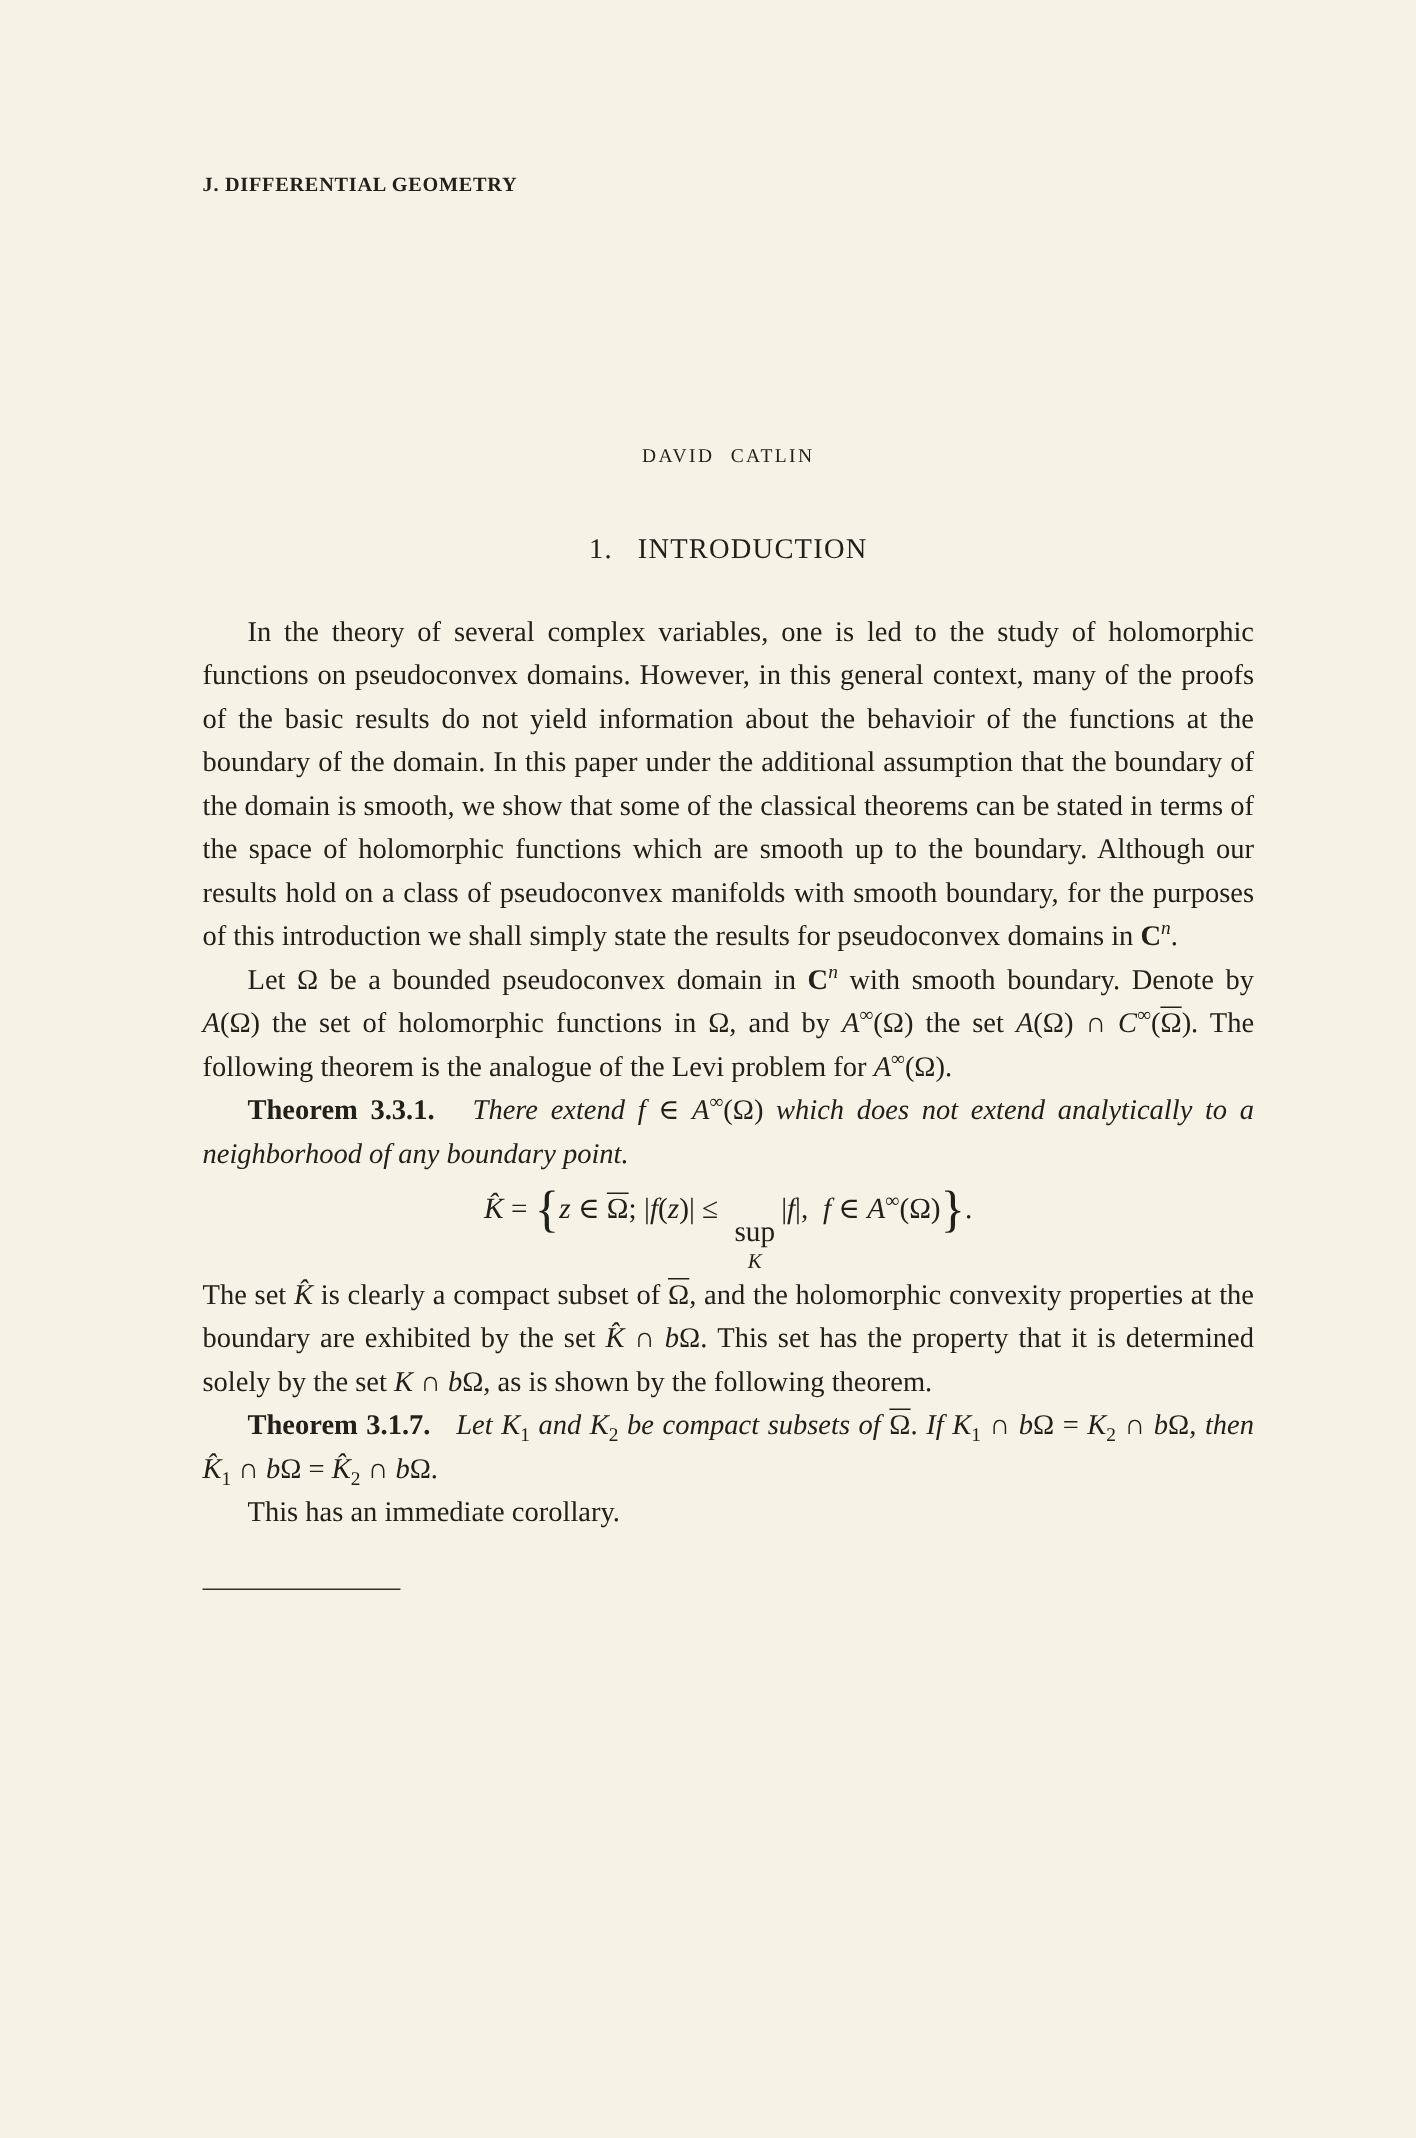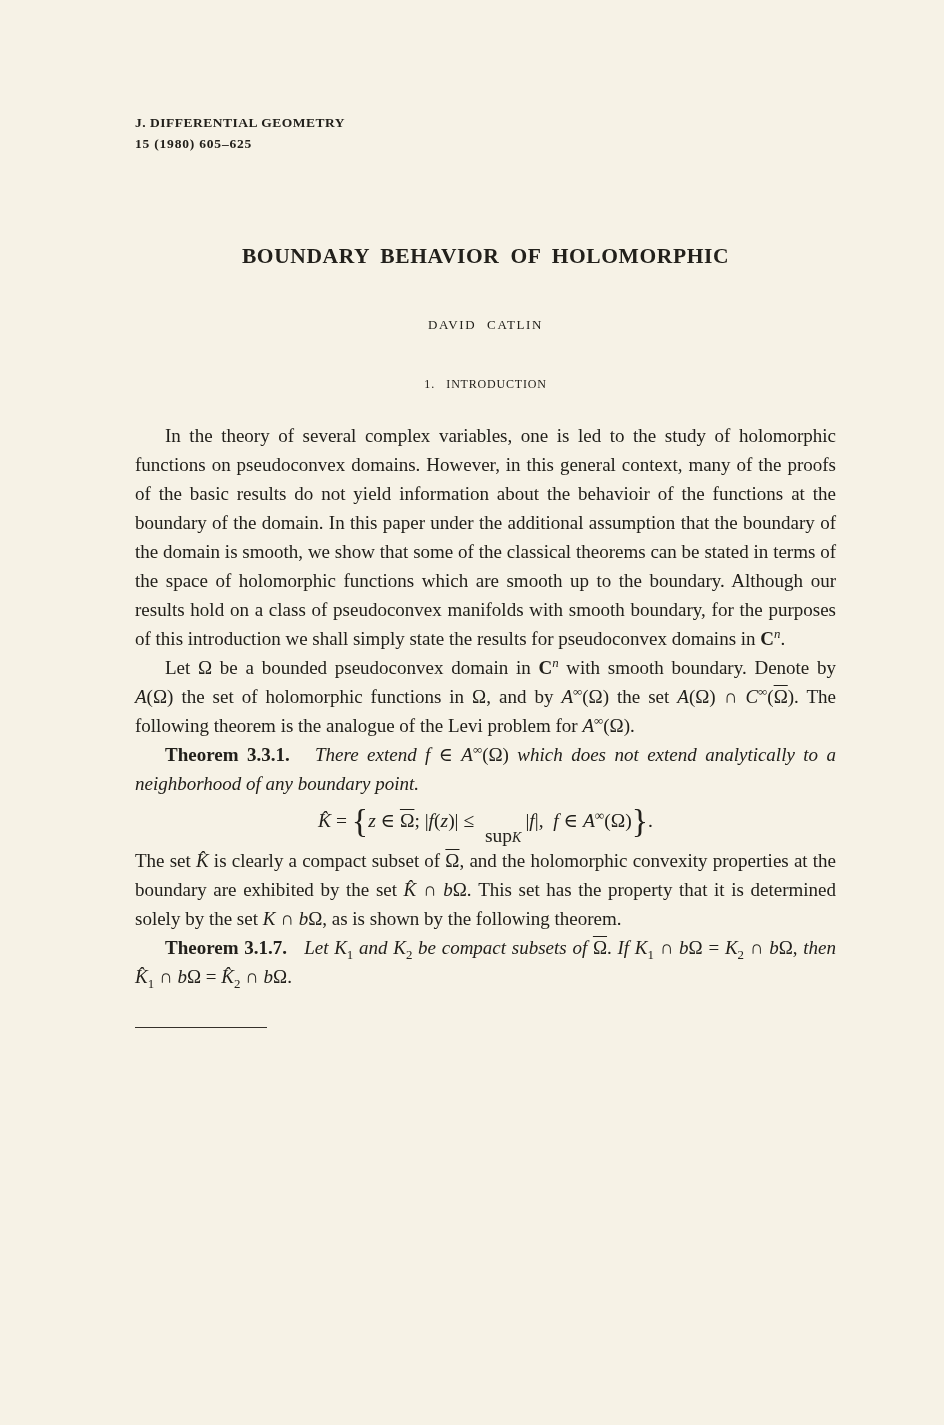--- a/index.html
+++ b/index.html
@@ -28,21 +28,21 @@
   .author{
     margin-top:46px;
     text-align:center;
     font-size:13px;
     letter-spacing:1.6px;
     word-spacing:6px;
   }
   .section{
     margin-top:44px;
     text-align:center;
-    font-size:12px;
+    font-size:19px;
     letter-spacing:0.8px;
     white-space:pre;
   }
 
   .bodytext{margin-top:29px;font-size:19px;line-height:29px;text-align:justify;}
   .bodytext p{margin:0;text-indent:30px;}
   .bodytext p.noindent{text-indent:0;}
 
   sup{font-size:0.68em;line-height:0;}
   sub{font-size:0.68em;line-height:0;}
@@ -50,21 +50,21 @@
 
   .equation{
     text-align:center;
     font-size:19.5px;
     margin:6px 0 7px 0;
     line-height:46px;
     text-indent:0 !important;
   }
   .brace{font-size:34px;font-weight:400;vertical-align:-5px;}
   .supstack{
-    display:inline-flex;flex-direction:row;align-items:center;
+    display:inline-flex;flex-direction:column;align-items:center;
     line-height:1;vertical-align:-15px;margin:0 4px 0 6px;
   }
   .supstack .bot{font-size:14px;font-style:italic;margin-top:3px;}
 
   .footnote-rule{
     margin-top:36px;
     width:132px;height:0;
     border-top:1.5px solid #35312a;
   }
   .footnote{
@@ -75,39 +75,39 @@
   }
 </style>
 </head>
 <body>
 
 <div class="page">
   <div class="sheet">
 
     <div class="journal">
       <div>J. DIFFERENTIAL  GEOMETRY</div>
-      <div class="issue">15 (1980) 605–625</div>
     </div>
 
     <h1 class="title">
-      <span>BOUNDARY  BEHAVIOR  OF  HOLOMORPHIC</span><br>
+      <br>
     </h1>
 
     <div class="author">DAVID  CATLIN</div>
 
     <div class="section">1.   INTRODUCTION</div>
 
     <div class="bodytext">
       <p>In the theory of several complex variables, one is led to the study of holomorphic functions on pseudoconvex domains. However, in this general context, many of the proofs of the basic results do not yield information about the behavioir of the functions at the boundary of the domain. In this paper under the additional assumption that the boundary of the domain is smooth, we show that some of the classical theorems can be stated in terms of the space of holomorphic functions which are smooth up to the boundary. Although our results hold on a class of pseudoconvex manifolds with smooth boundary, for the purposes of this introduction we shall simply state the results for pseudoconvex domains in <b>C</b><sup><i>n</i></sup>.</p>
       <p>Let Ω be a bounded pseudoconvex domain in <b>C</b><sup><i>n</i></sup> with smooth boundary. Denote by <i>A</i>(Ω) the set of holomorphic functions in Ω, and by <i>A</i><sup>∞</sup>(Ω) the set <i>A</i>(Ω) ∩ <i>C</i><sup>∞</sup>(<span class="ov">Ω</span>). The following theorem is the analogue of the Levi problem for <i>A</i><sup>∞</sup>(Ω).</p>
       <p><b>Theorem 3.3.1.</b>&nbsp;&nbsp;&nbsp;<i>There extend f</i> ∈ <i>A</i><sup>∞</sup>(Ω) <i>which does not extend analytically to a neighborhood of any boundary point.</i></p>
       <p class="equation noindent"><i>K̂</i> = <span class="brace">{</span><i>z</i> ∈ <span class="ov">Ω</span>; |<i>f</i>(<i>z</i>)| ≤ <span class="supstack">
             <span class="top">sup</span>
             <span class="bot">K</span>
           </span>|<i>f</i>|, &nbsp;<i>f</i> ∈ <i>A</i><sup>∞</sup>(Ω)<span class="brace">}</span>.</p>
       <p class="noindent">The set <i>K̂</i> is clearly a compact subset of <span class="ov">Ω</span>, and the holomorphic convexity properties at the boundary are exhibited by the set <i>K̂</i> ∩ <i>b</i>Ω. This set has the property that it is determined solely by the set <i>K</i> ∩ <i>b</i>Ω, as is shown by the following theorem.</p>
       <p><b>Theorem 3.1.7.</b>&nbsp;&nbsp;&nbsp;<i>Let K</i><sub>1</sub> <i>and K</i><sub>2</sub> <i>be compact subsets of</i> <span class="ov">Ω</span>. <i>If K</i><sub>1</sub> ∩ <i>b</i>Ω = <i>K</i><sub>2</sub> ∩ <i>b</i>Ω, <i>then K̂</i><sub>1</sub> ∩ <i>b</i>Ω = <i>K̂</i><sub>2</sub> ∩ <i>b</i>Ω.</p>
+      <p>This has an immediate corollary.</p>
     </div>
 
     <div class="footnote-rule"></div>
 
   </div>
 </div>
 
 </body></html>

